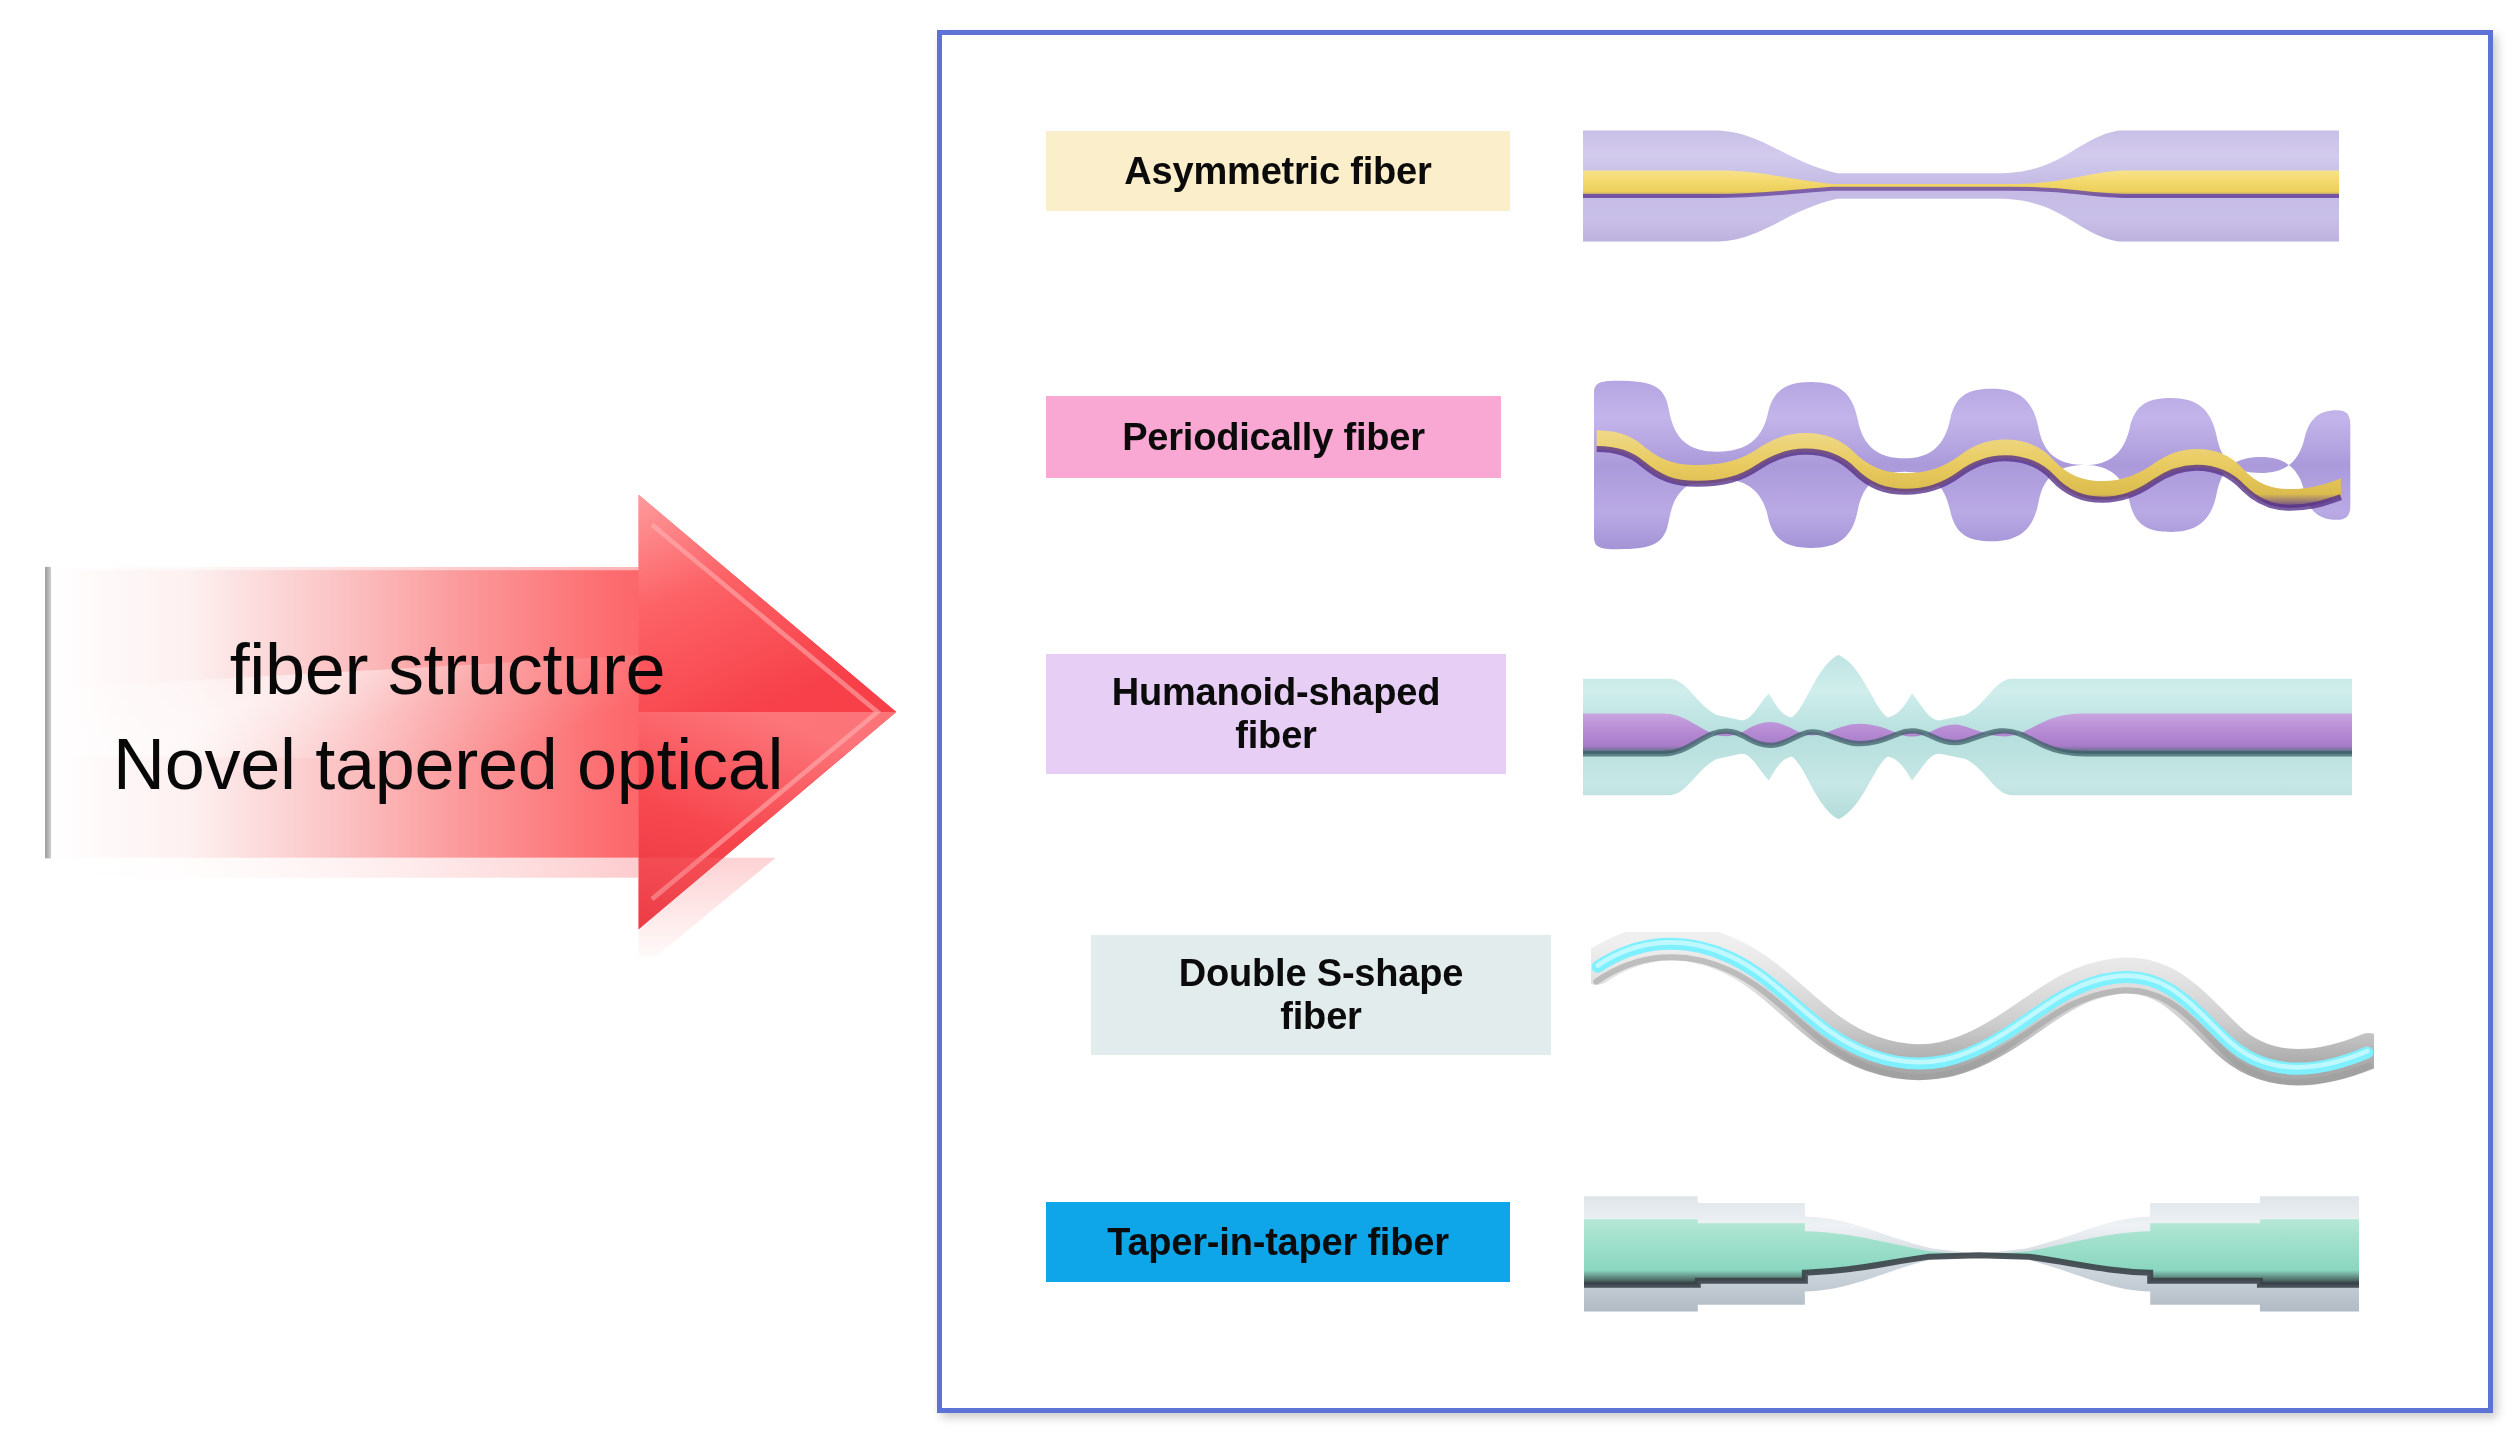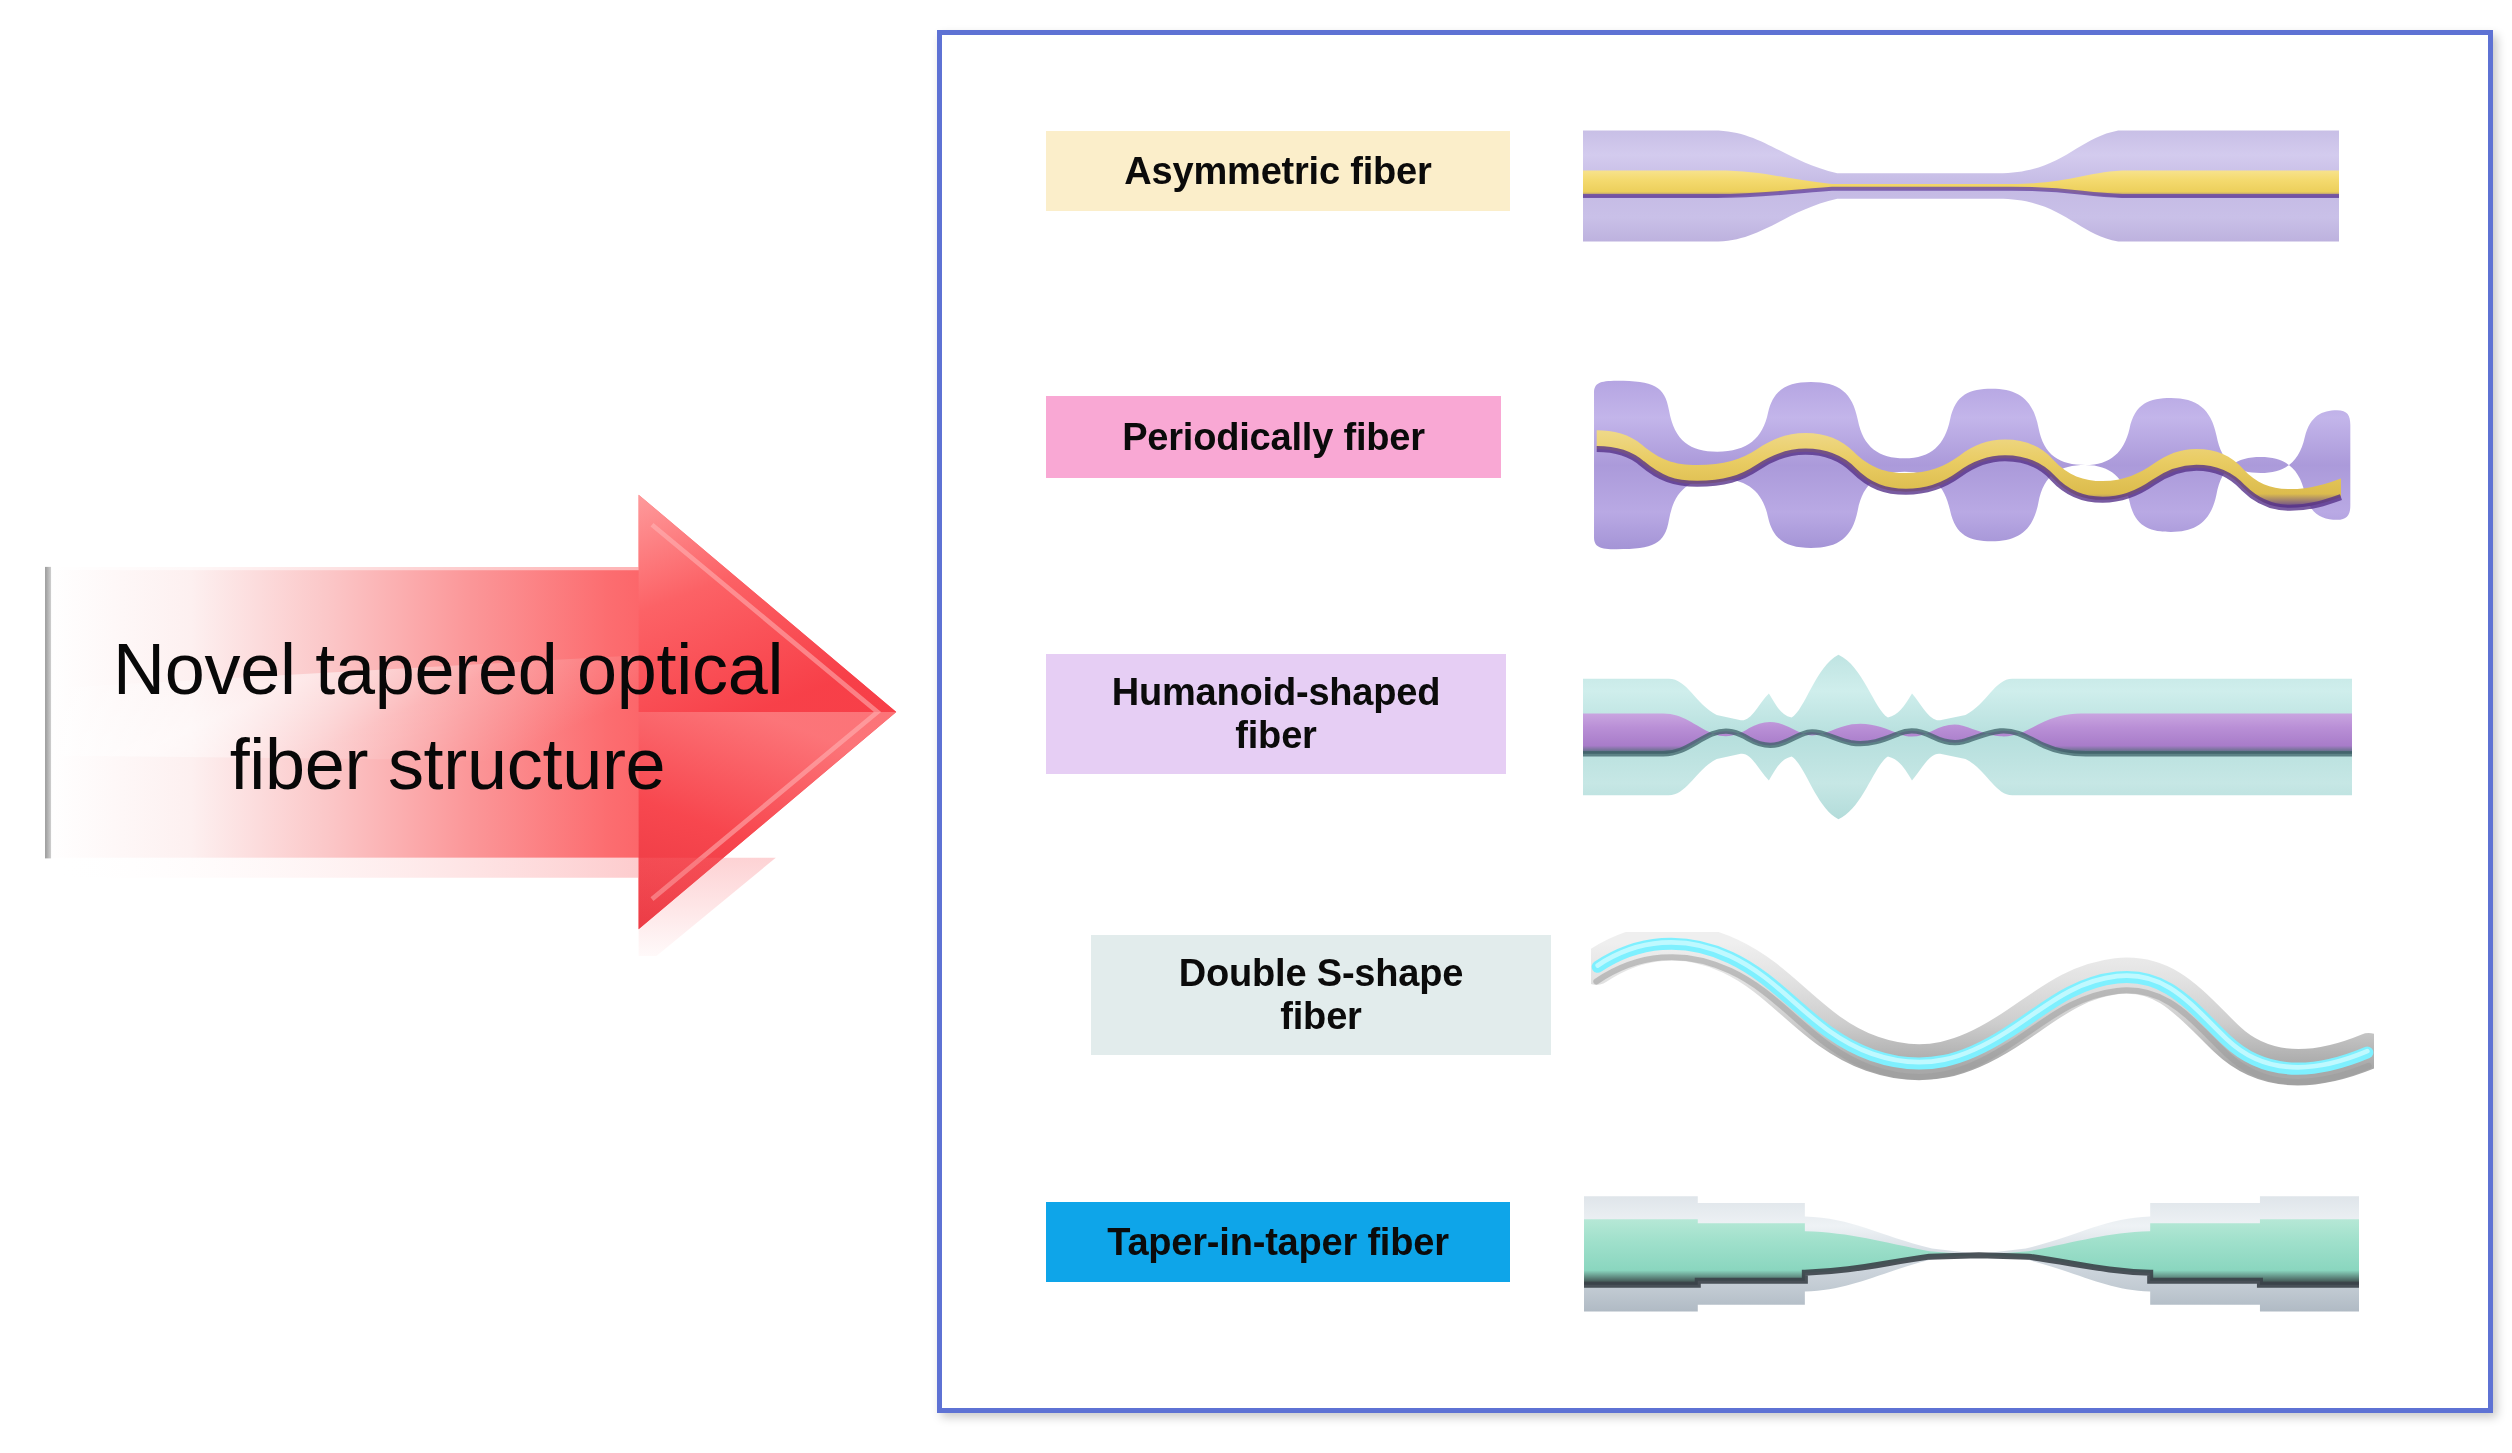--- a/index.html
+++ b/index.html
@@ -108,22 +108,22 @@
 
     <rect x="18" y="118" width="9" height="436" fill="url(#gLeftEdge)"></rect>
 
     <rect x="27" y="118" width="878" height="5" fill="#ffffff" opacity="0.5"></rect>
 
     <polygon points="27,553 905,553 905,583 27,583" fill="url(#gReflBody)"></polygon>
     <polygon points="905,553 1110,553 905,722" fill="url(#gRefl)"></polygon>
   </svg>
 
   <div id="arrow-text">
+    <span class="ln">fiber structure</span>
     <span class="ln">Novel tapered optical</span>
-    <span class="ln">fiber structure</span>
   </div>
 </div>
 
 <div id="panel">
 
   <div class="fiber-row">
     <div class="row-label" style="left:104px;top:96px;width:464px;height:80px;background:#fbeeca;">
       <span>Asymmetric fiber</span>
     </div>
     <div class="row-art" style="left:641px;top:74px;width:756px;height:154px;">

